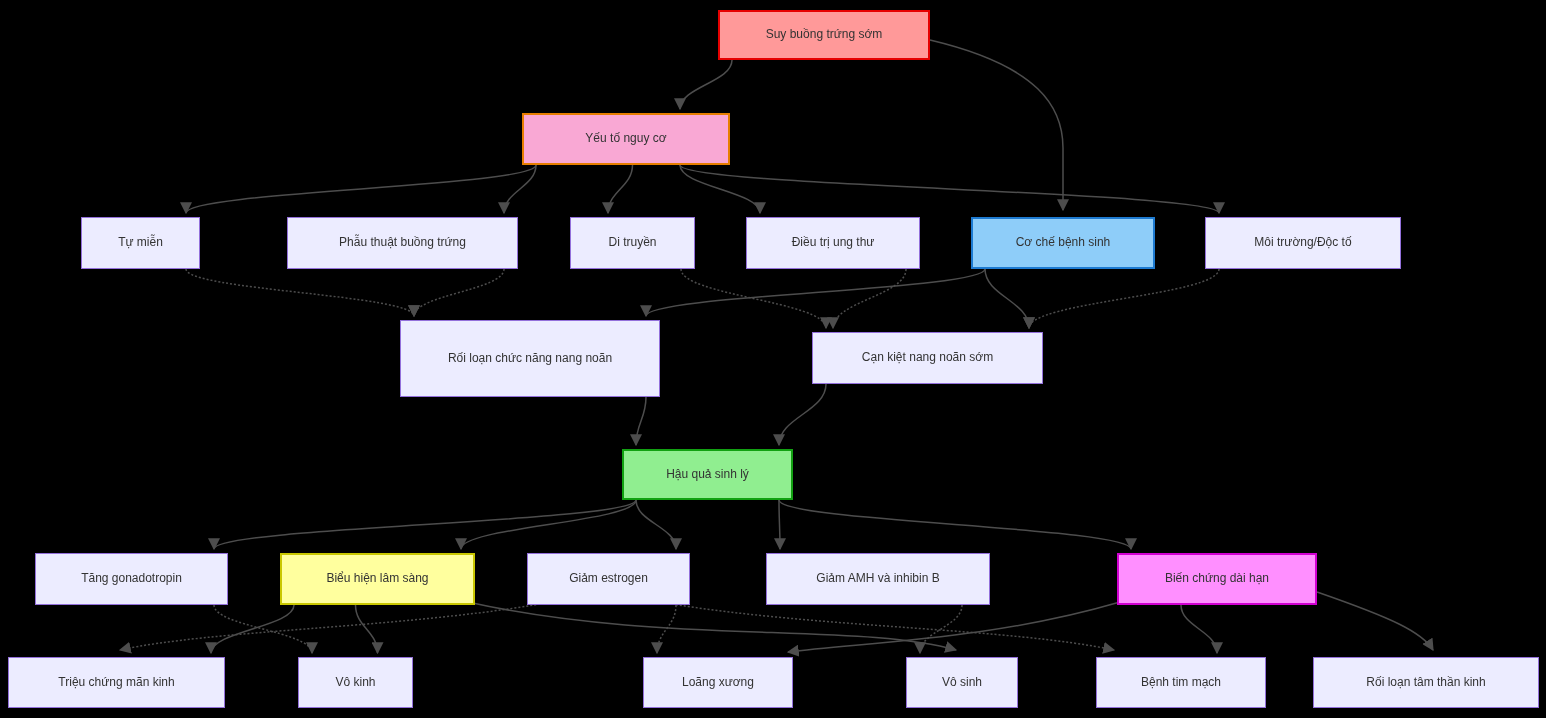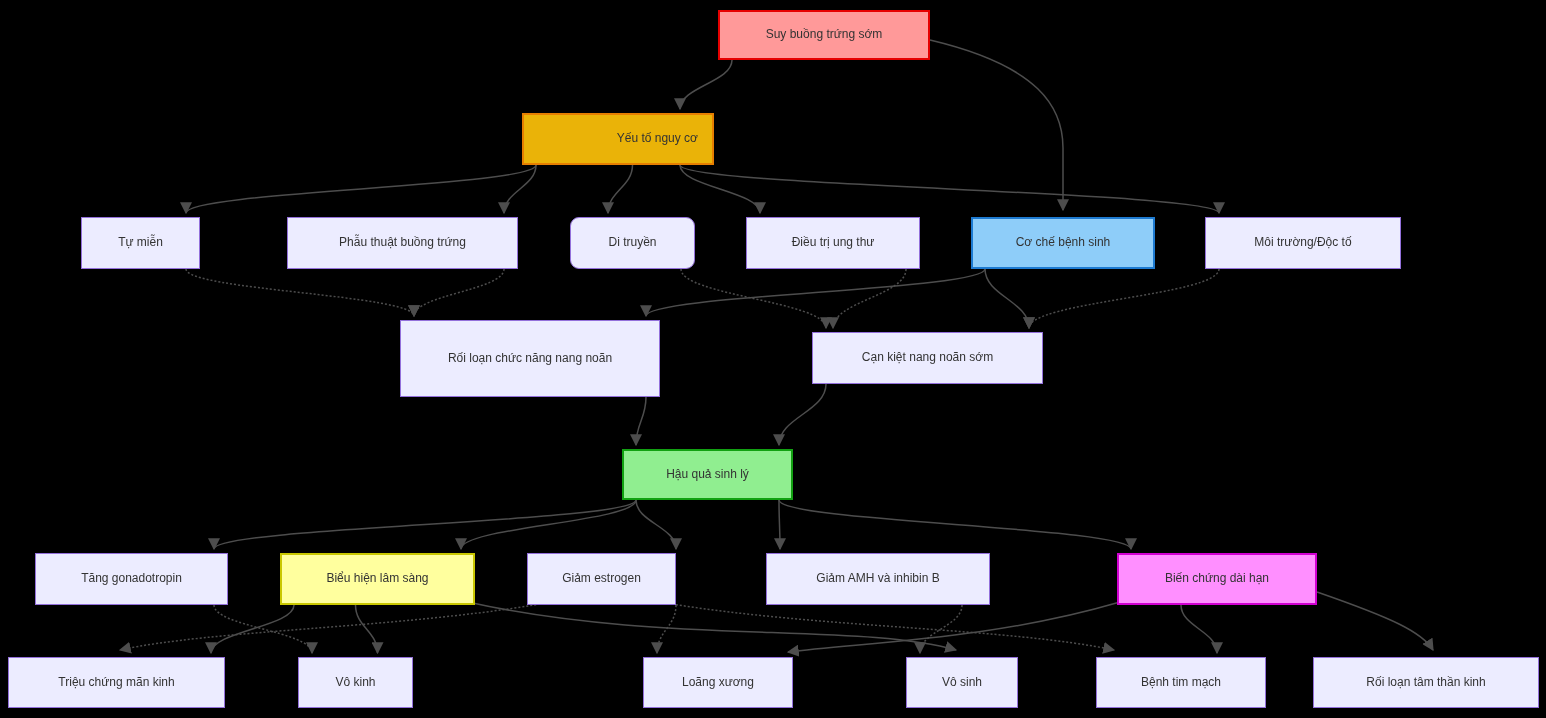--- a/index.html
+++ b/index.html
@@ -67,30 +67,30 @@
         <path d="M 962,605 C 962,626.6 920,631.4 920,653" fill="none" stroke="#4d4d4d" stroke-width="1.5" stroke-dasharray="2 2" marker-end="url(#arrow)"></path>
         <path d="M 1120,602 C 990,640 866,642 788,652" fill="none" stroke="#4d4d4d" stroke-width="1.5" marker-end="url(#arrow)"></path>
         <path d="M 1181,605 C 1181,626.6 1217,631.4 1217,653" fill="none" stroke="#4d4d4d" stroke-width="1.5" marker-end="url(#arrow)"></path>
         <path d="M 1317,592 C 1392,618 1422,632 1433,650" fill="none" stroke="#4d4d4d" stroke-width="1.5" marker-end="url(#arrow)"></path>
       </g>
   </svg>
   <div id="nodes-layer">
       <div class="node" style="left: 718px; top: 10px; width: 212px; height: 50px; background: rgb(255, 153, 153); border-color: rgb(230, 0, 0); border-width: 2.5px; color: rgb(51, 51, 51);">
         <span>Suy buồng trứng sớm</span>
       </div>
-      <div class="node" style="left: 522px; top: 113px; width: 192px; height: 52px; background: #eab308; border-color: rgb(230, 126, 0); border-width: 2.5px; color: rgb(51, 51, 51); justify-content: flex-end;">
+      <div class="node" style="left: 522px; top: 113px; width: 208px; height: 52px; background: #f9a8d4; border-color: rgb(230, 126, 0); border-width: 2.5px; color: rgb(51, 51, 51);">
         <span>Yếu tố nguy cơ</span>
       </div>
       <div class="node" style="left: 81px; top: 217px; width: 119px; height: 52px; background: rgb(236, 236, 255); border-color: rgb(147, 112, 219); border-width: 1.5px; color: rgb(51, 51, 51);">
         <span>Tự miễn</span>
       </div>
       <div class="node" style="left: 287px; top: 217px; width: 231px; height: 52px; background: rgb(236, 236, 255); border-color: rgb(147, 112, 219); border-width: 1.5px; color: rgb(51, 51, 51);">
         <span>Phẫu thuật buồng trứng</span>
       </div>
-      <div class="node" style="left: 570px; top: 217px; width: 125px; height: 52px; background: rgb(236, 236, 255); border-color: rgb(147, 112, 219); border-width: 1.5px; color: rgb(51, 51, 51); border-radius: 9px;">
+      <div class="node" style="left: 570px; top: 217px; width: 125px; height: 52px; background: rgb(236, 236, 255); border-color: rgb(147, 112, 219); border-width: 1.5px; color: rgb(51, 51, 51);">
         <span>Di truyền</span>
       </div>
       <div class="node" style="left: 746px; top: 217px; width: 174px; height: 52px; background: rgb(236, 236, 255); border-color: rgb(147, 112, 219); border-width: 1.5px; color: rgb(51, 51, 51);">
         <span>Điều trị ung thư</span>
       </div>
       <div class="node" style="left: 971px; top: 217px; width: 184px; height: 52px; background: rgb(142, 205, 249); border-color: rgb(29, 122, 209); border-width: 2.5px; color: rgb(51, 51, 51);">
         <span>Cơ chế bệnh sinh</span>
       </div>
       <div class="node" style="left: 1205px; top: 217px; width: 196px; height: 52px; background: rgb(236, 236, 255); border-color: rgb(147, 112, 219); border-width: 1.5px; color: rgb(51, 51, 51);">
         <span>Môi trường/Độc tố</span>
@@ -103,21 +103,21 @@
       </div>
       <div class="node" style="left: 622px; top: 449px; width: 171px; height: 51px; background: rgb(144, 238, 144); border-color: rgb(18, 161, 18); border-width: 2.5px; color: rgb(51, 51, 51);">
         <span>Hậu quả sinh lý</span>
       </div>
       <div class="node" style="left: 35px; top: 553px; width: 193px; height: 52px; background: rgb(236, 236, 255); border-color: rgb(147, 112, 219); border-width: 1.5px; color: rgb(51, 51, 51);">
         <span>Tăng gonadotropin</span>
       </div>
       <div class="node" style="left: 280px; top: 553px; width: 195px; height: 52px; background: rgb(255, 255, 158); border-color: rgb(201, 199, 0); border-width: 2.5px; color: rgb(51, 51, 51);">
         <span>Biểu hiện lâm sàng</span>
       </div>
-      <div class="node" style="left: 527px; top: 553px; width: 149px; height: 52px; background: rgb(236, 236, 255); border-color: rgb(147, 112, 219); border-width: 1.5px; color: rgb(51, 51, 51);">
+      <div class="node" style="left: 527px; top: 553px; width: 163px; height: 52px; background: rgb(236, 236, 255); border-color: rgb(147, 112, 219); border-width: 1.5px; color: rgb(51, 51, 51);">
         <span>Giảm estrogen</span>
       </div>
       <div class="node" style="left: 766px; top: 553px; width: 224px; height: 52px; background: rgb(236, 236, 255); border-color: rgb(147, 112, 219); border-width: 1.5px; color: rgb(51, 51, 51);">
         <span>Giảm AMH và inhibin B</span>
       </div>
       <div class="node" style="left: 8px; top: 657px; width: 217px; height: 51px; background: rgb(236, 236, 255); border-color: rgb(147, 112, 219); border-width: 1.5px; color: rgb(51, 51, 51);">
         <span>Triệu chứng mãn kinh</span>
       </div>
       <div class="node" style="left: 1117px; top: 553px; width: 200px; height: 52px; background: rgb(255, 143, 255); border-color: rgb(210, 0, 210); border-width: 2.5px; color: rgb(51, 51, 51);">
         <span>Biến chứng dài hạn</span>

